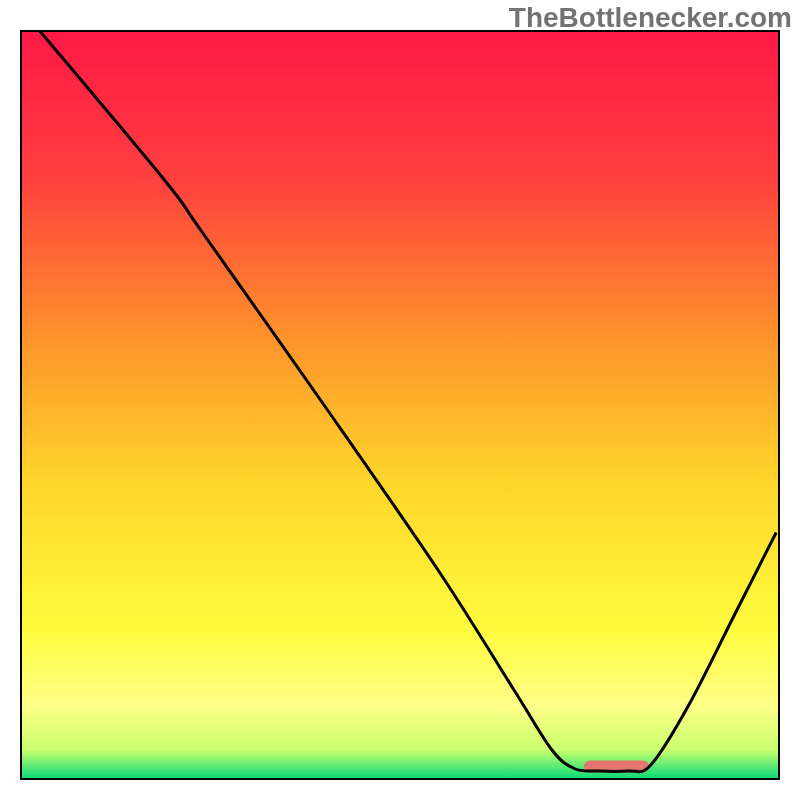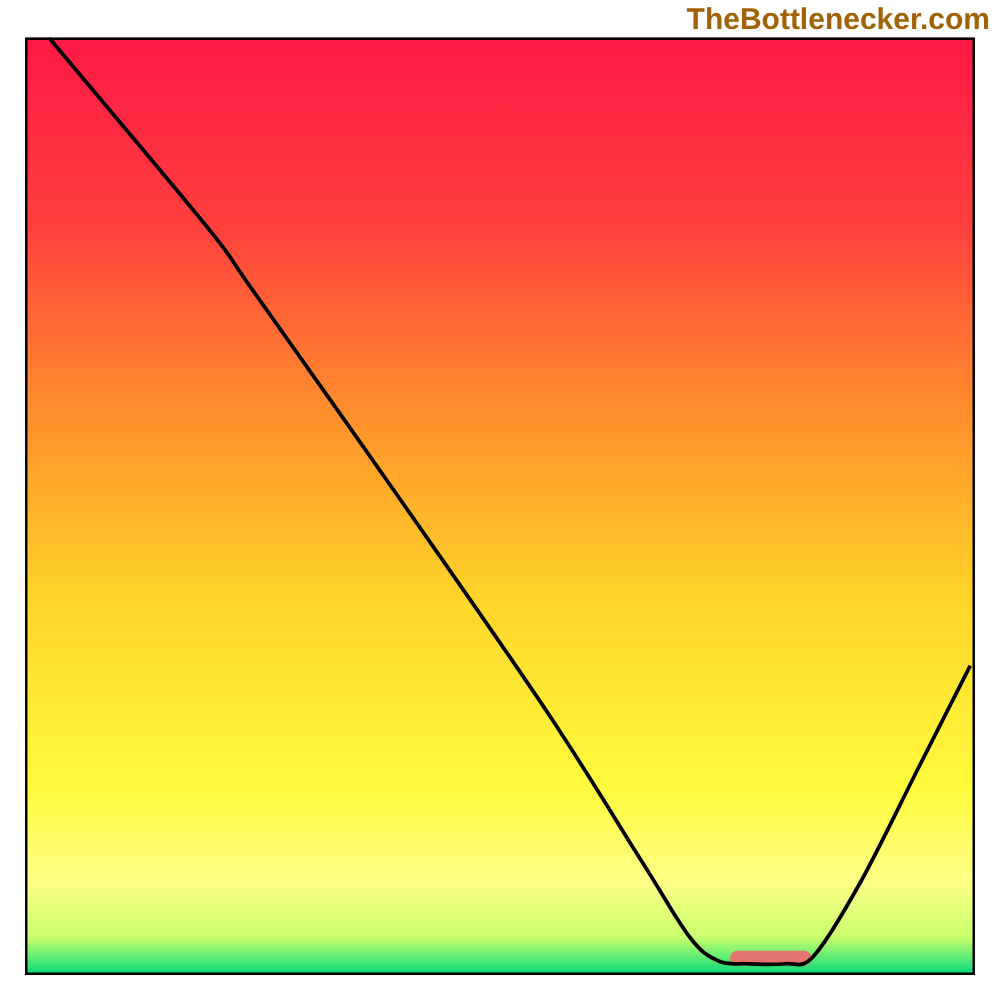--- a/index.html
+++ b/index.html
@@ -12,22 +12,22 @@
   }
   .container {
     position: relative;
     width: 800px;
     height: 800px;
   }
   .watermark {
     position: absolute;
     top: 2px;
     right: 8px;
-    color: #a16207;
-    font-size: 24px;
+    color: #737373;
+    font-size: 28px;
     font-weight: bold;
     letter-spacing: 0px;
     z-index: 50;
   }
   .plot {
     position: absolute;
     left: 20px;
     top: 30px;
     width: 760px;
     height: 750px;

